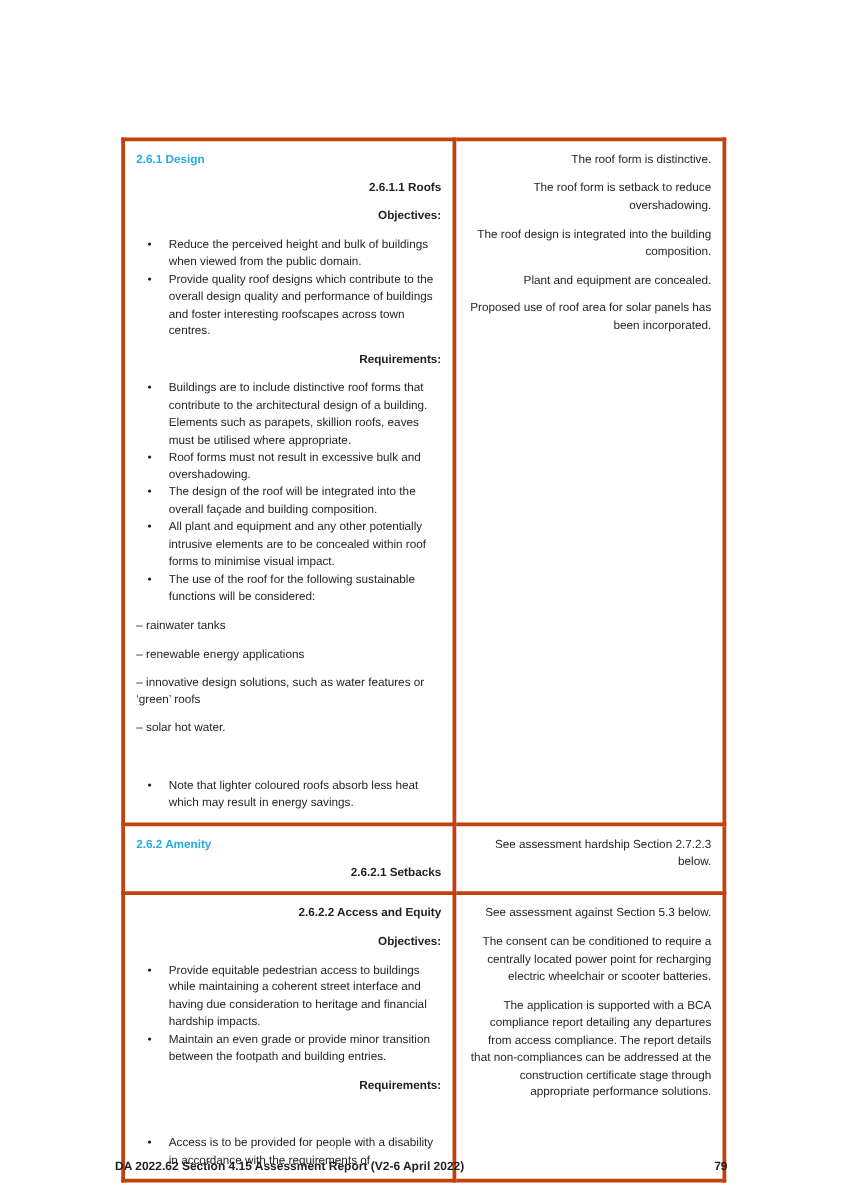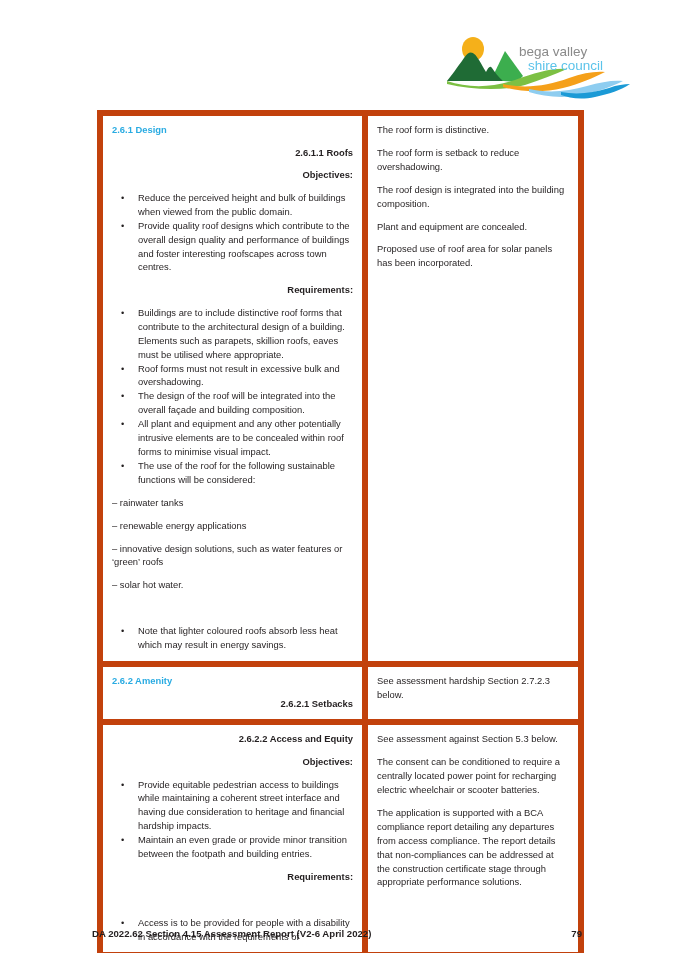--- a/index.html
+++ b/index.html
@@ -37,26 +37,26 @@
   
   .doc-table {
     position: absolute;
     left: 97px;
     top: 110px;
     width: 481px;
     border-collapse: collapse;
     table-layout: fixed;
   }
   .doc-table td {
-    border: 6px solid #c2410c;
+    border: 3px solid #c2410c;
     vertical-align: top;
     padding: 7px 9px 9px 9px;
   }
   .col-left  { width: 265px; }
-  .col-right { width: 216px; }
+  .col-right { width: 216px; text-align: right; }
 
   
   .h-blue {
     color: #29abe2;
     font-weight: bold;
     font-size: 9.4px;
     line-height: 1.45;
     margin: 0 0 9px 0;
   }
   .h-bold {
@@ -120,41 +120,20 @@
     font-weight: bold;
     color: #231f20;
   }
   .footer-page { font-weight: bold; }
 </style>
 </head>
 <body>
 
 <div class="page">
 
-  <div class="logo-block">
-    <svg class="logo-svg" viewBox="0 0 190 68" xmlns="http://www.w3.org/2000/svg">
-
-      <ellipse cx="30" cy="17" rx="11" ry="12" fill="#f5b01a"></ellipse>
-
-      <path d="M48 48 L62 19 L80 44 L74 50 Z" fill="#3cae4e"></path>
-
-      <path d="M4 49 C8 44 14 36 21 26 C27 17 31 20 36 28 C39 33 41 37 43 40 C45 36 47 33 49 36 C52 40 55 45 60 49 Z" fill="#1f6b35"></path>
-
-      <path d="M4 49 C25 56 48 56 72 48 C92 41 108 36 124 37 C112 42 98 48 82 53 C60 59 30 58 4 52 Z" fill="#7cc043"></path>
-
-      <path d="M60 52 C82 57 104 54 126 46 C140 41 152 39 162 40 C150 46 136 52 120 56 C100 61 78 60 60 55 Z" fill="#f5a01a"></path>
-
-      <path d="M86 57 C104 61 124 60 144 54 C158 50 170 48 180 49 C168 55 154 60 138 63 C118 67 100 64 86 60 Z" fill="#8ecdf0"></path>
-
-      <path d="M118 60 C134 63 150 61 166 56 C174 53 181 52 187 52 C178 58 166 62 152 65 C138 68 126 66 118 63 Z" fill="#1b9ad6"></path>
-
-      <text x="76" y="24" font-family="Liberation Sans, sans-serif" font-size="13.5" fill="#8a8a8a">bega valley</text>
-      <text x="85" y="38" font-family="Liberation Sans, sans-serif" font-size="13.5" fill="#5bc3ea">shire council</text>
-    </svg>
-  </div>
 
   <table class="doc-table">
     <tbody>
 
       <tr>
         <td class="col-left">
           <div class="h-blue">2.6.1 Design</div>
           <div class="h-bold">2.6.1.1 Roofs</div>
           <div class="h-bold">Objectives:</div>
           <ul class="bullets">

